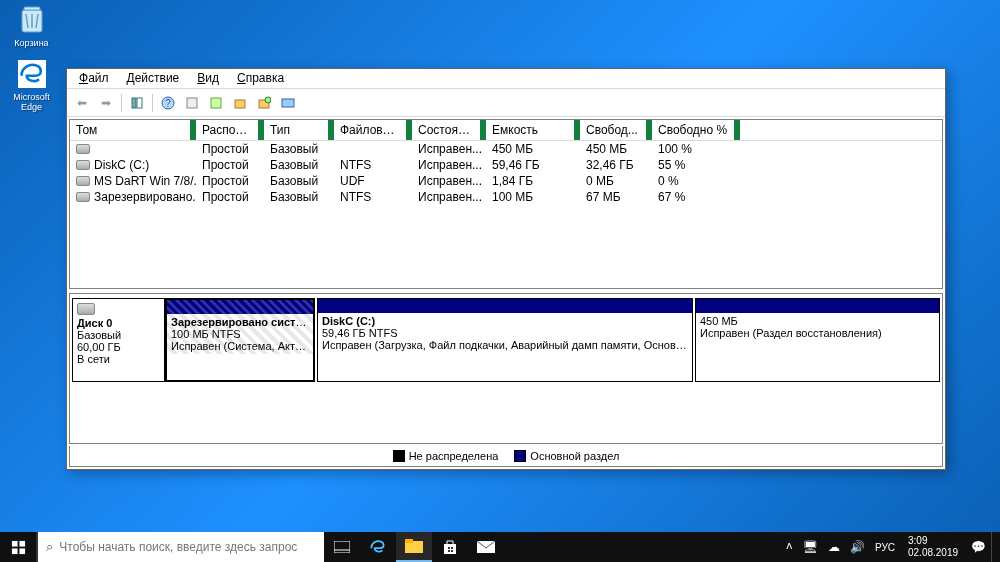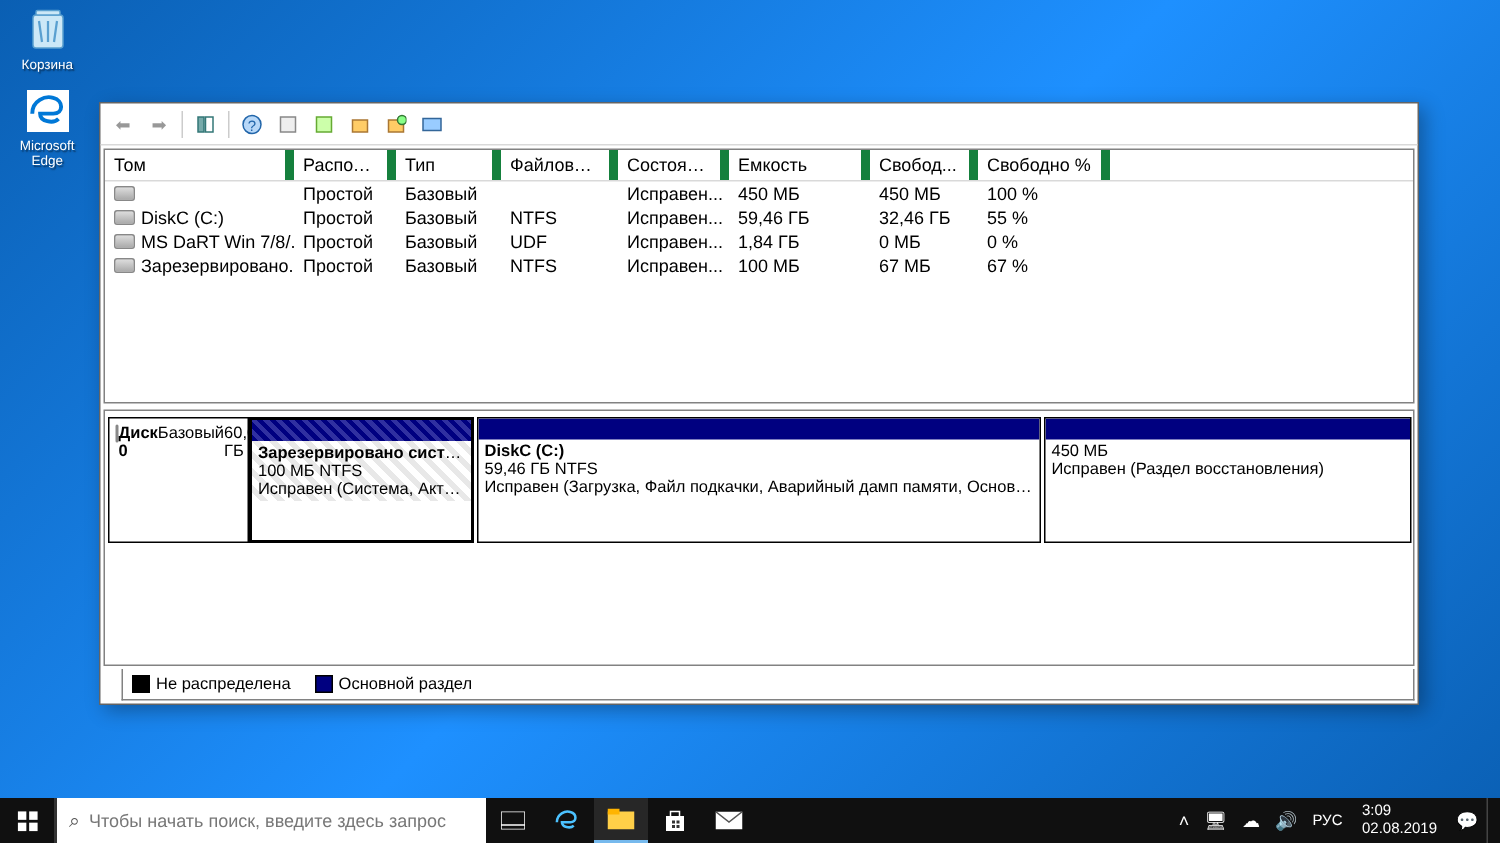--- a/index.html
+++ b/index.html
@@ -33,32 +33,32 @@
 .volume-table { flex: 0 0 auto; height: 170px; border: 1px solid #828282; margin: 2px; overflow: hidden; }
 .vt-head { display: flex; background: #fff; border-bottom: 1px solid #d9d9d9; }
 .vt-col { font-size: 12px; padding: 3px 6px; border-right: 6px solid #15803d; overflow: hidden; white-space: nowrap; text-overflow: ellipsis; }
 .vt-body { }
 .vt-row { display: flex; }
 .vt-cell { font-size: 12px; padding: 1px 6px; overflow: hidden; white-space: nowrap; text-overflow: ellipsis; display: flex; align-items: center; }
 .vol-ico { width: 14px; height: 10px; margin-right: 4px; border: 1px solid #888; border-radius: 2px; background: linear-gradient(#ddd,#aaa); display: inline-block; flex-shrink:0; }
 
 .disk-panel { flex: 1; border: 1px solid #828282; margin: 2px; display: flex; flex-direction: column; overflow: hidden; }
 .disk-row { display: flex; height: 84px; margin: 4px 2px; }
-.disk-label { width: 94px; border: 1px solid #000; padding: 4px; font-size: 11px; display: flex; flex-direction: row; }
+.disk-label { width: 94px; border: 1px solid #000; padding: 4px; font-size: 11px; display: flex; flex-direction: column; }
 .disk-label .dico { width: 18px; height: 12px; border: 1px solid #888; background: linear-gradient(#ddd,#aaa); margin-bottom: 2px; border-radius:2px; }
 .disk-parts { display: flex; flex: 1; gap: 2px; }
 .partition { border: 1px solid #000; display: flex; flex-direction: column; overflow: hidden; }
 .part-head { height: 14px; background: #000080; }
 .part-head.hatch { background: repeating-linear-gradient(45deg, #000080, #000080 3px, #3030a0 3px, #3030a0 6px); }
 .part-body { padding: 2px 4px; font-size: 11px; overflow: hidden; white-space: nowrap; text-overflow: ellipsis; }
 .part-body b { font-weight: 700; }
 .partition.sel { border: 2px solid #000; }
 .partition.sel .part-body { background: repeating-linear-gradient(45deg, #fff, #fff 4px, #e8e8e8 4px, #e8e8e8 8px); }
 
-.legend { border-top: 1px solid #d9d9d9; padding: 4px 6px; font-size: 11px; display: flex; gap: 16px; align-items: center; margin-top:auto; border: 1px solid #828282; border-top:none; margin: 0 2px 2px 14px; }
+.legend { border-top: 1px solid #d9d9d9; padding: 4px 6px; font-size: 11px; display: flex; gap: 16px; align-items: center; margin-top:auto; border: 1px solid #828282; border-top:none; margin: 0 2px 2px 2px; justify-content: center; }
 .legend-item { display: flex; align-items: center; gap: 4px; }
 .legend-sw { width: 12px; height: 12px; border: 1px solid #000; }
 .legend-sw.black { background: #000; }
 .legend-sw.navy { background: #000080; }
 
 
 .taskbar { position: absolute; bottom: 0; left: 0; right: 0; height: 30px; background: #101010; display: flex; align-items: center; }
 .start { width: 36px; height: 30px; display: flex; align-items: center; justify-content: center; }
 .start svg { width: 15px; height: 15px; }
 .search-box { background: #fff; height: 30px; width: 288px; display: flex; align-items: center; padding: 0 8px; gap: 6px; border-left:2px solid #333; }
@@ -94,20 +94,26 @@
           <rect width="32" height="32" fill="#fff"></rect>
           <path d="M4 18 C4 8 14 4 20 6 C28 8 28 18 20 18 L10 18 C10 24 20 26 24 22" fill="none" stroke="#0078d7" stroke-width="3"></path>
         </svg>
       </div>
     <span>Microsoft<br>Edge</span>
   </div>
 </div>
 
 <div class="window">
 
+  <div class="menubar">
+    <div class="menuitem"><u>Ф</u><span>айл</span></div>
+    <div class="menuitem"><u>Д</u>ействие</div>
+    <div class="menuitem"><u>В</u>ид</div>
+    <div class="menuitem"><u>С</u>правка</div>
+  </div>
 
   <div class="toolbar">
     <div class="tbtn dis">⬅</div>
     <div class="tbtn dis">➡</div>
     <div class="tsep"></div>
     <div class="tbtn">
         <svg width="14" height="14">
           <rect x="2" y="2" width="4" height="10" fill="#7aa" stroke="#377"></rect>
           <rect x="7" y="2" width="5" height="10" fill="none" stroke="#377"></rect>
         </svg>

